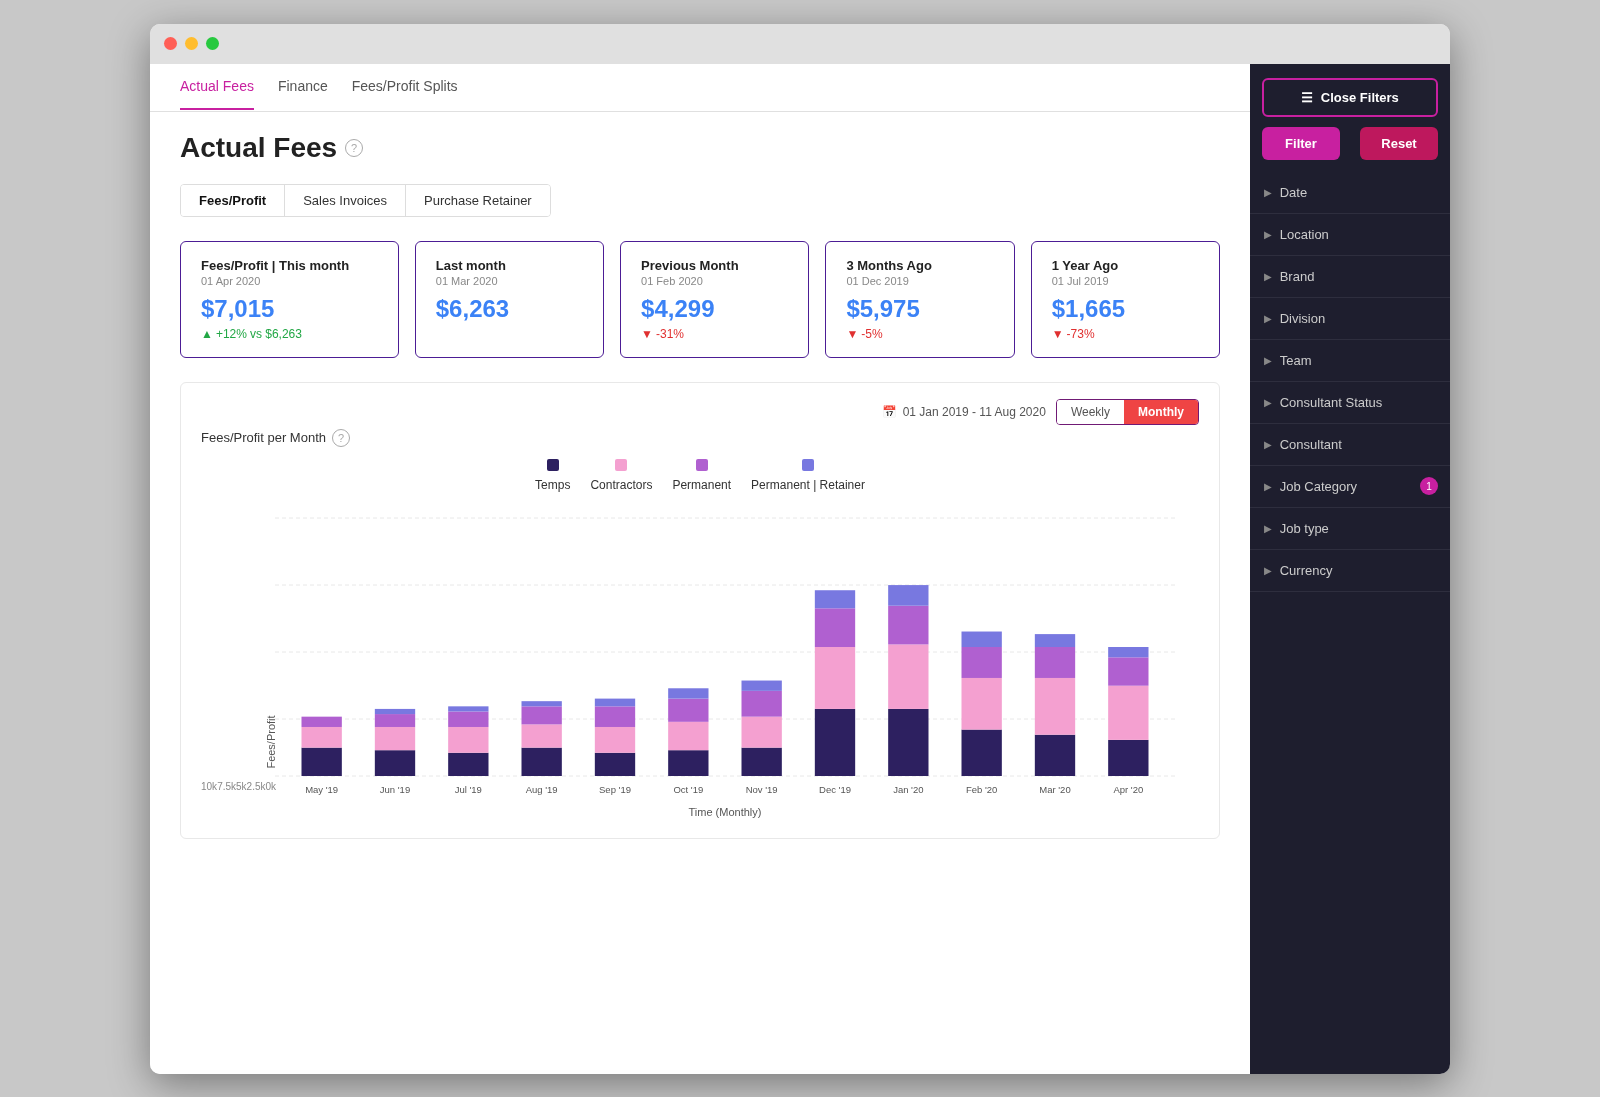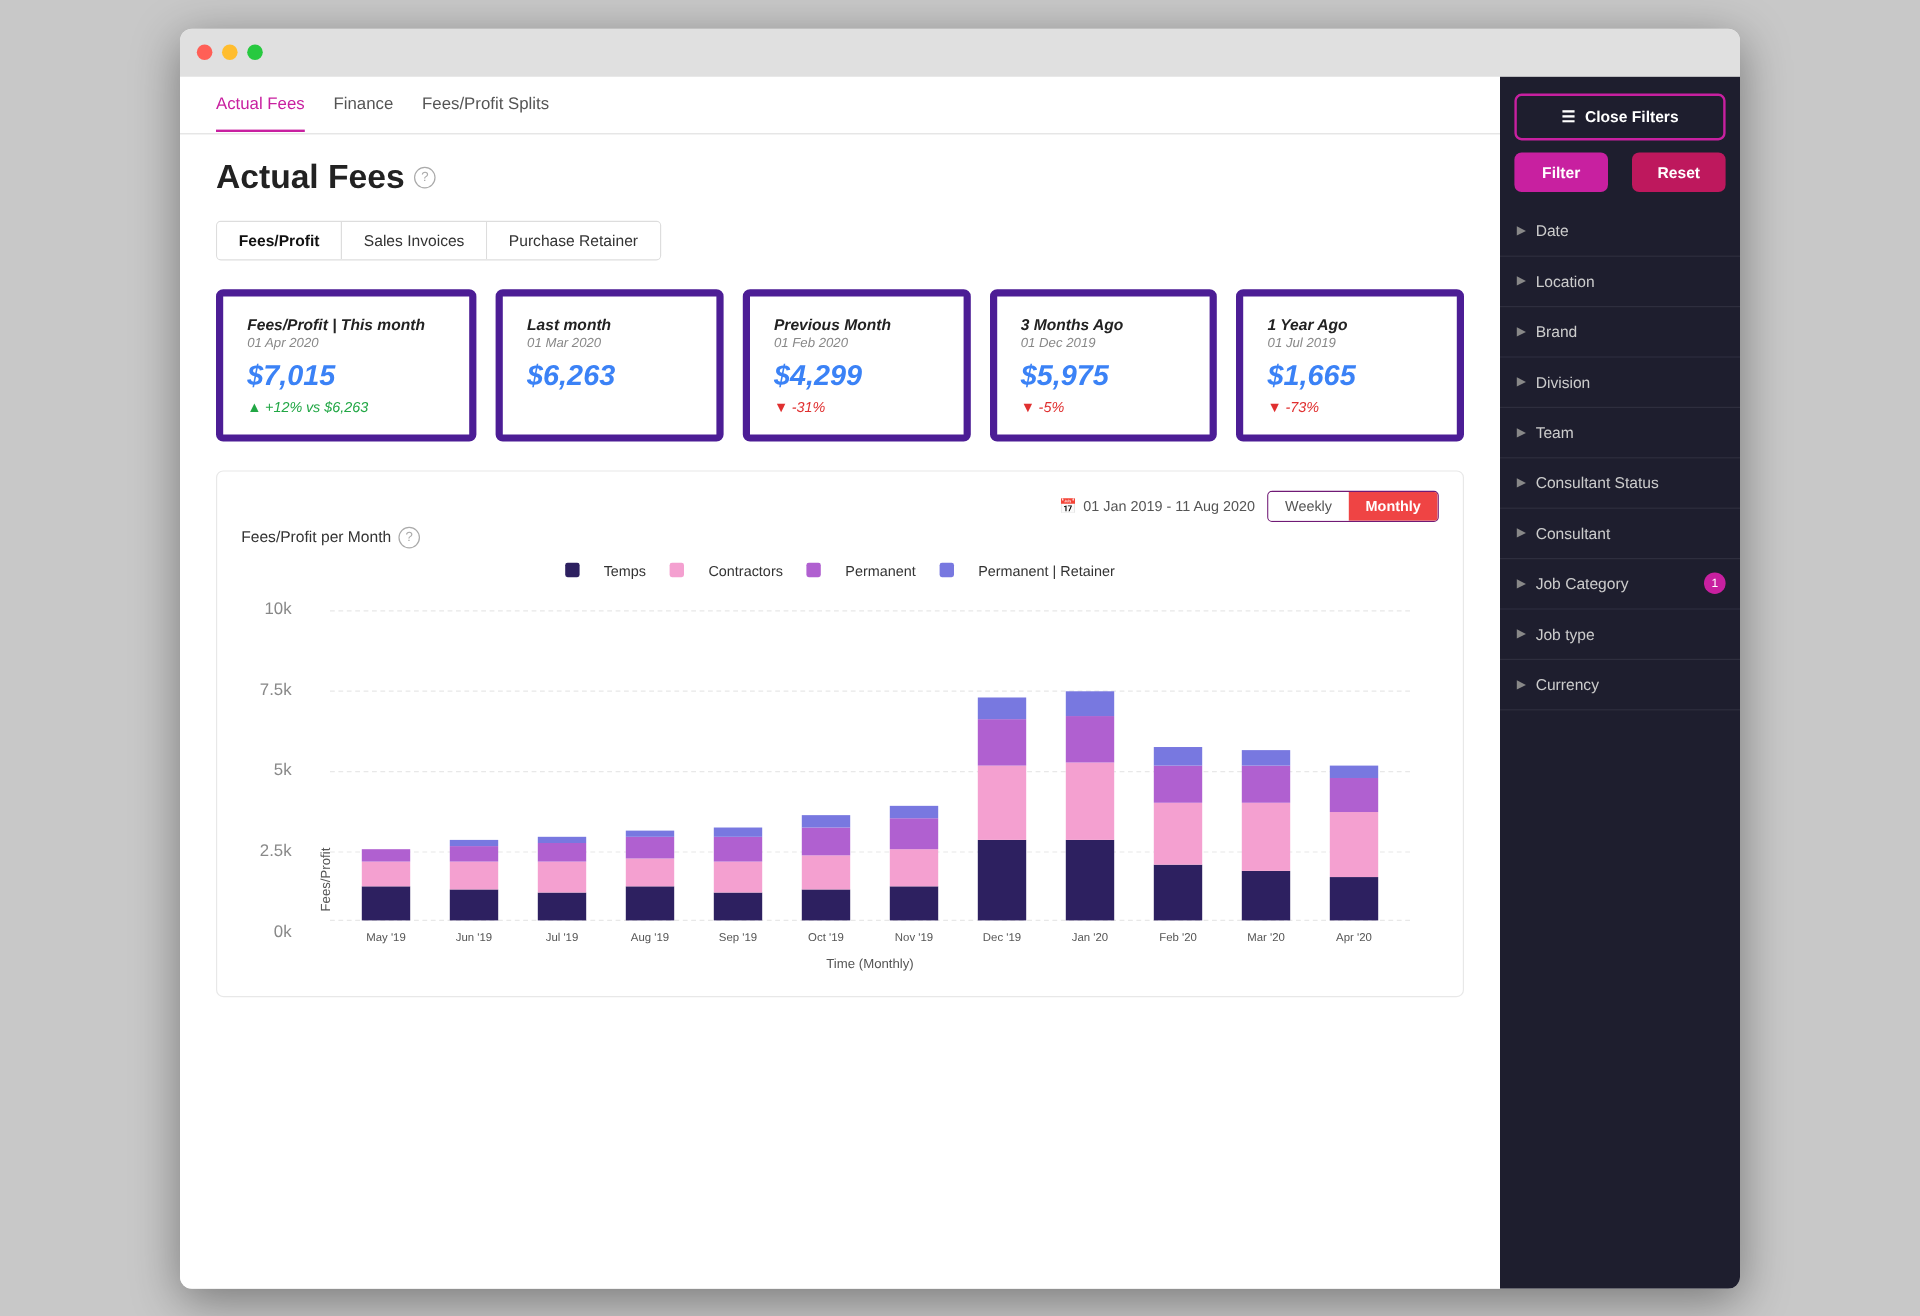--- a/index.html
+++ b/index.html
@@ -17,37 +17,37 @@
     .tab.active { color: #c820a0; border-bottom: 2px solid #c820a0; font-weight: 500; }
     .page-body { padding: 20px 30px; }
     .page-title { display: flex; align-items: center; gap: 8px; margin-bottom: 20px; }
     .page-title h1 { font-size: 28px; font-weight: 600; color: #222; }
     .help-icon { width: 18px; height: 18px; border-radius: 50%; border: 1.5px solid #aaa; color: #aaa; font-size: 11px; display: flex; align-items: center; justify-content: center; cursor: pointer; }
     .sub-tabs { display: flex; gap: 0; margin-bottom: 24px; border: 1px solid #ddd; border-radius: 4px; overflow: hidden; width: fit-content; }
     .sub-tab { padding: 8px 18px; font-size: 13px; color: #333; cursor: pointer; background: #fff; border-right: 1px solid #ddd; }
     .sub-tab:last-child { border-right: none; }
     .sub-tab.active { background: #fff; font-weight: 600; color: #111; }
     .stats-row { display: flex; gap: 16px; margin-bottom: 24px; }
-    .stat-card { background: #fff; border: 6px solid #4c1d95; border-radius: 6px; padding: 16px 20px; flex: 1; font-style: italic; }
+    .stat-card { background: #fff; border: 1px solid #4c1d95; border-radius: 6px; padding: 16px 20px; flex: 1; }
     .stat-card.main { flex: 1.2; }
     .stat-label { font-size: 13px; font-weight: 600; color: #222; margin-bottom: 2px; }
     .stat-date { font-size: 11px; color: #888; margin-bottom: 8px; }
     .stat-value { font-size: 24px; font-weight: 700; color: #3b82f6; margin-bottom: 4px; }
     .stat-change { font-size: 12px; display: flex; align-items: center; gap: 3px; }
     .stat-change.up { color: #22a745; }
     .stat-change.down { color: #e03030; }
     .chart-container { border: 1px solid #e8e8e8; border-radius: 6px; padding: 16px 20px; }
     .chart-header { display: flex; align-items: center; justify-content: flex-end; gap: 10px; margin-bottom: 4px; }
     .date-range { font-size: 12px; color: #555; display: flex; align-items: center; gap: 5px; }
     .chart-toggle { display: flex; border: 1px solid #701a75; border-radius: 4px; overflow: hidden; }
     .chart-toggle-btn { padding: 5px 14px; font-size: 12px; cursor: pointer; background: #fff; color: #555; }
     .chart-toggle-btn.active { background: #ef4444; color: #fff; font-weight: 600; }
     .chart-title { font-size: 13px; color: #333; margin-bottom: 12px; display: flex; align-items: center; gap: 6px; }
     .chart-legend { display: flex; gap: 20px; justify-content: center; margin-bottom: 16px; }
-    .legend-item { display: flex; gap: 20px; font-size: 12px; color: #333; }
+    .legend-item { display: flex; align-items: center; gap: 7px; font-size: 12px; color: #333; flex-direction: column; }
     .legend-dot { width: 12px; height: 12px; border-radius: 2px; }
     .sidebar { width: 200px; background: #1e1e2e; padding: 0; display: flex; flex-direction: column; }
     .close-filters-btn { margin: 14px 12px 10px; background: #1e1e2e; border: 2px solid #c820a0; color: #fff; border-radius: 6px; padding: 10px 12px; font-size: 13px; font-weight: 600; cursor: pointer; display: flex; align-items: center; justify-content: center; gap: 8px; }
     .filter-action-row { display: flex; gap: 20px; padding: 0 12px 12px; justify-content: space-between; }
     .filter-btn { flex: 1; padding: 9px; border: none; border-radius: 6px; font-size: 13px; font-weight: 600; cursor: pointer; }
     .filter-btn.primary { background: #c820a0; color: #fff; }
     .filter-btn.reset { background: #be185d; color: #fff; }
     .filter-item { padding: 13px 14px; border-bottom: 1px solid #2e2e3e; color: #ccc; font-size: 13px; display: flex; align-items: center; gap: 8px; cursor: pointer; position: relative; }
     .filter-chevron { font-size: 10px; color: #888; }
     .filter-badge { background: #c820a0; color: #fff; border-radius: 50%; width: 18px; height: 18px; font-size: 10px; display: flex; align-items: center; justify-content: center; position: absolute; right: 12px; }
@@ -149,21 +149,21 @@
             <div class="legend-item">
               <div class="legend-dot" style="background:#b060d0;"></div>
               <span>Permanent</span>
             </div>
             <div class="legend-item">
               <div class="legend-dot" style="background:#7878e0;"></div>
               <span>Permanent | Retainer</span>
             </div>
           </div>
           <div style="position:relative; padding-left: 50px;">
-            <div style="position:absolute; left:0; top:0; bottom:30px; width:48px; display:flex; flex-direction:column; justify-content:space-between; align-items:flex-end; padding-right:6px; font-size:14px; color:#888;">
+            <div style="position:absolute; left:0; top:0; bottom:30px; width:48px; display:flex; justify-content:space-between; align-items:flex-end; padding-right:6px; font-size:10px; color:#888;">
               <span>10k</span>
               <span>7.5k</span>
               <span>5k</span>
               <span>2.5k</span>
               <span>0k</span>
             </div>
             <svg id="bar-chart" width="100%" height="310" viewBox="0 0 900 310">
 
               <line x1="0" y1="10" x2="900" y2="10" stroke="#e8e8e8" stroke-dasharray="4,3"></line>
               <line x1="0" y1="77" x2="900" y2="77" stroke="#e8e8e8" stroke-dasharray="4,3"></line>

